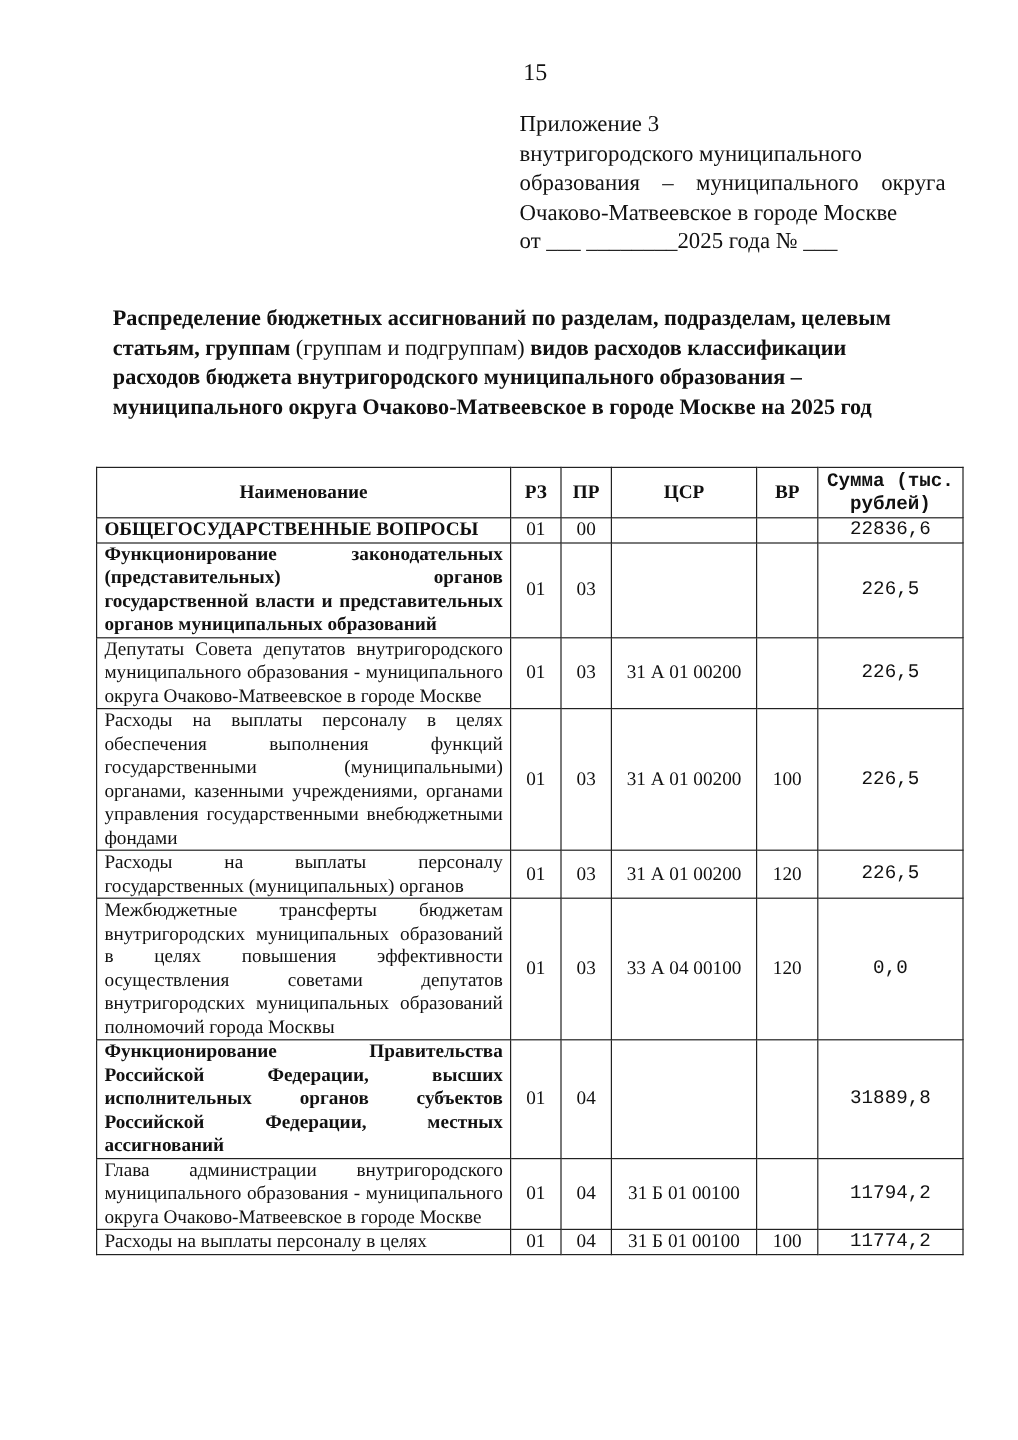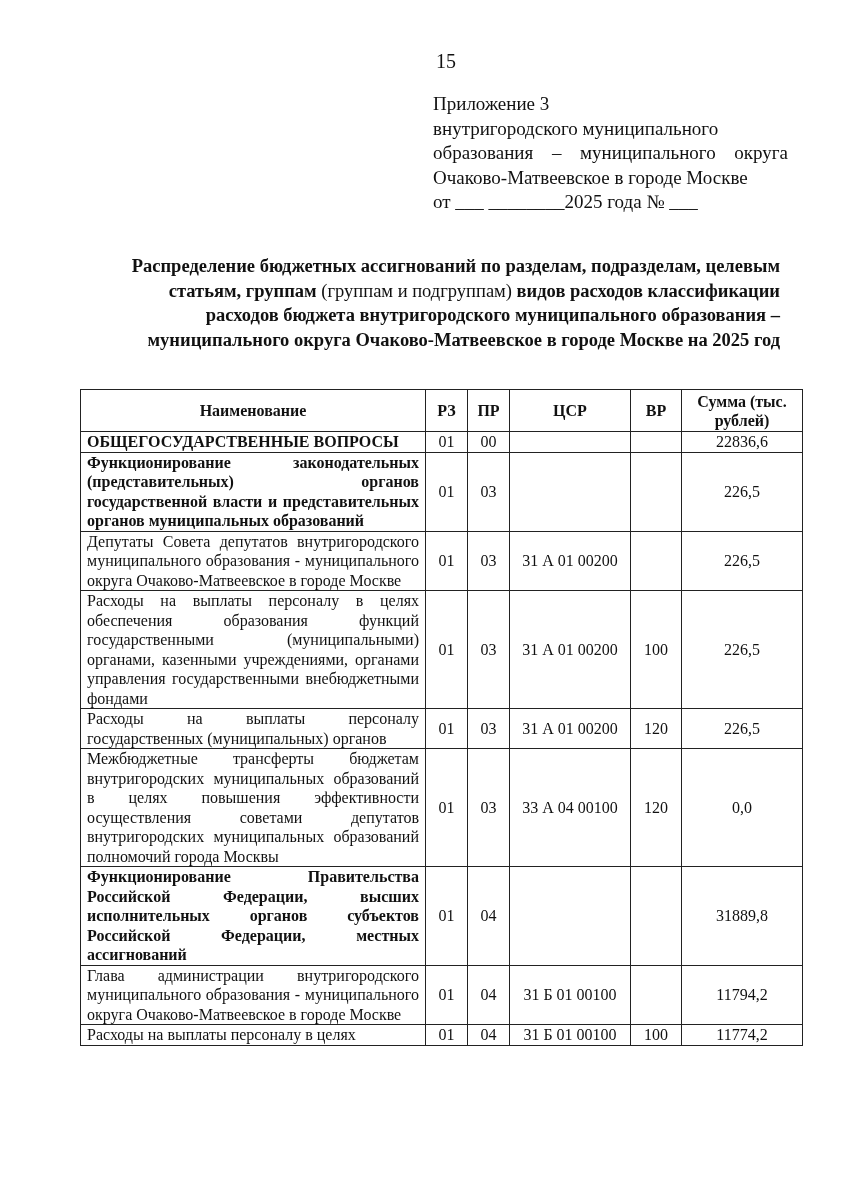--- a/index.html
+++ b/index.html
@@ -2,33 +2,33 @@
 <html><head>
 <meta charset="utf-8">
 <style>
   html, body { margin: 0; padding: 0; background: #ffffff; }
   body { width: 848px; height: 1200px; position: relative; overflow: hidden;
          font-family: "Liberation Serif", serif; color: #111; }
   .page-num { position: absolute; left: 436px; top: 50px; font-size: 20px; }
   .appendix { position: absolute; left: 433px; top: 92px; width: 355px; font-size: 19px; line-height: 24.5px; }
   .appendix .line { display: block; white-space: nowrap; }
   .appendix .justify { text-align: justify; text-align-last: justify; white-space: normal; }
-  .title { position: absolute; left: 110px; top: 254px; width: 670px; text-align: right;
+  .title { position: absolute; left: 94px; top: 254px; width: 670px; text-align: left;
            font-size: 18.5px; line-height: 24.5px; font-weight: bold; }
   .title .normal { font-weight: normal; }
   table.budget { position: absolute; left: 80px; top: 389px; border-collapse: collapse;
                  font-size: 16px; line-height: 19.5px; }
   table.budget td, table.budget th { border: 1px solid #222; padding: 0 6px; vertical-align: middle; }
   table.budget th { font-weight: bold; text-align: center; height: 41px; font-size: 16px; line-height: 19px; }
   .c-name { width: 332px; text-align: justify; text-align-last: left; }
   .c-rz { width: 29px; text-align: center; }
   .c-pr { width: 29px; text-align: center; }
   .c-csr { width: 108px; text-align: center; white-space: nowrap; }
   .c-vr { width: 38px; text-align: center; }
-  .c-sum { width: 108px; text-align: center; }
+  .c-sum { width: 108px; text-align: center; font-family: Liberation Mono, monospace; }
   td.c-name { padding-top: 1px; padding-bottom: 1px; }
   tr.bold td.c-name { font-weight: bold; }
   tr.cut td { vertical-align: top; }
 </style>
 </head>
 <body>
 
 <div class="page-num">15</div>
 
 <div class="appendix">
@@ -71,21 +71,21 @@
       </tr>
       <tr>
         <td class="c-name">Депутаты Совета депутатов внутригородского муниципального образования - муниципального округа Очаково-Матвеевское в городе Москве</td>
         <td class="c-rz">01</td>
         <td class="c-pr">03</td>
         <td class="c-csr">31 А 01 00200</td>
         <td class="c-vr"></td>
         <td class="c-sum">226,5</td>
       </tr>
       <tr>
-        <td class="c-name">Расходы на выплаты персоналу в целях обеспечения образования функций государственными (муниципальными) органами, казенными учреждениями, органами управления государственными внебюджетными фондами</td>
+        <td class="c-name">Расходы на выплаты персоналу в целях обеспечения выполнения функций государственными (муниципальными) органами, казенными учреждениями, органами управления государственными внебюджетными фондами</td>
         <td class="c-rz">01</td>
         <td class="c-pr">03</td>
         <td class="c-csr">31 А 01 00200</td>
         <td class="c-vr">100</td>
         <td class="c-sum">226,5</td>
       </tr>
       <tr>
         <td class="c-name">Расходы на выплаты персоналу государственных (муниципальных) органов</td>
         <td class="c-rz">01</td>
         <td class="c-pr">03</td>

